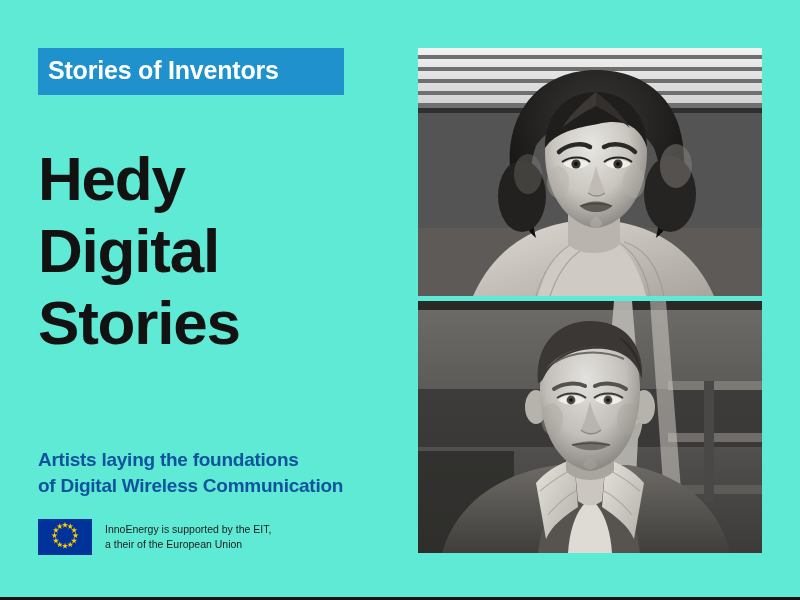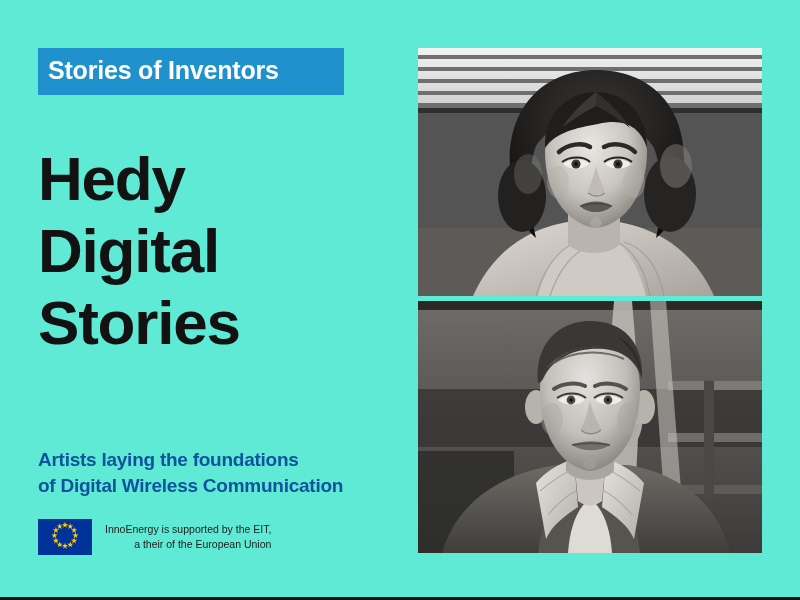--- a/index.html
+++ b/index.html
@@ -82,21 +82,20 @@
   }
 
   
   .footer {
     position: absolute;
     left: 0;
     top: 519px;
     display: flex;
     align-items: center;
     gap: 13px;
-    text-align: right;
   }
   .eu-flag {
     width: 54px;
     height: 36px;
     background: #00339a;
     display: block;
     flex: 0 0 auto;
   }
   .footer-text {
     font-family: "Liberation Sans", sans-serif;

